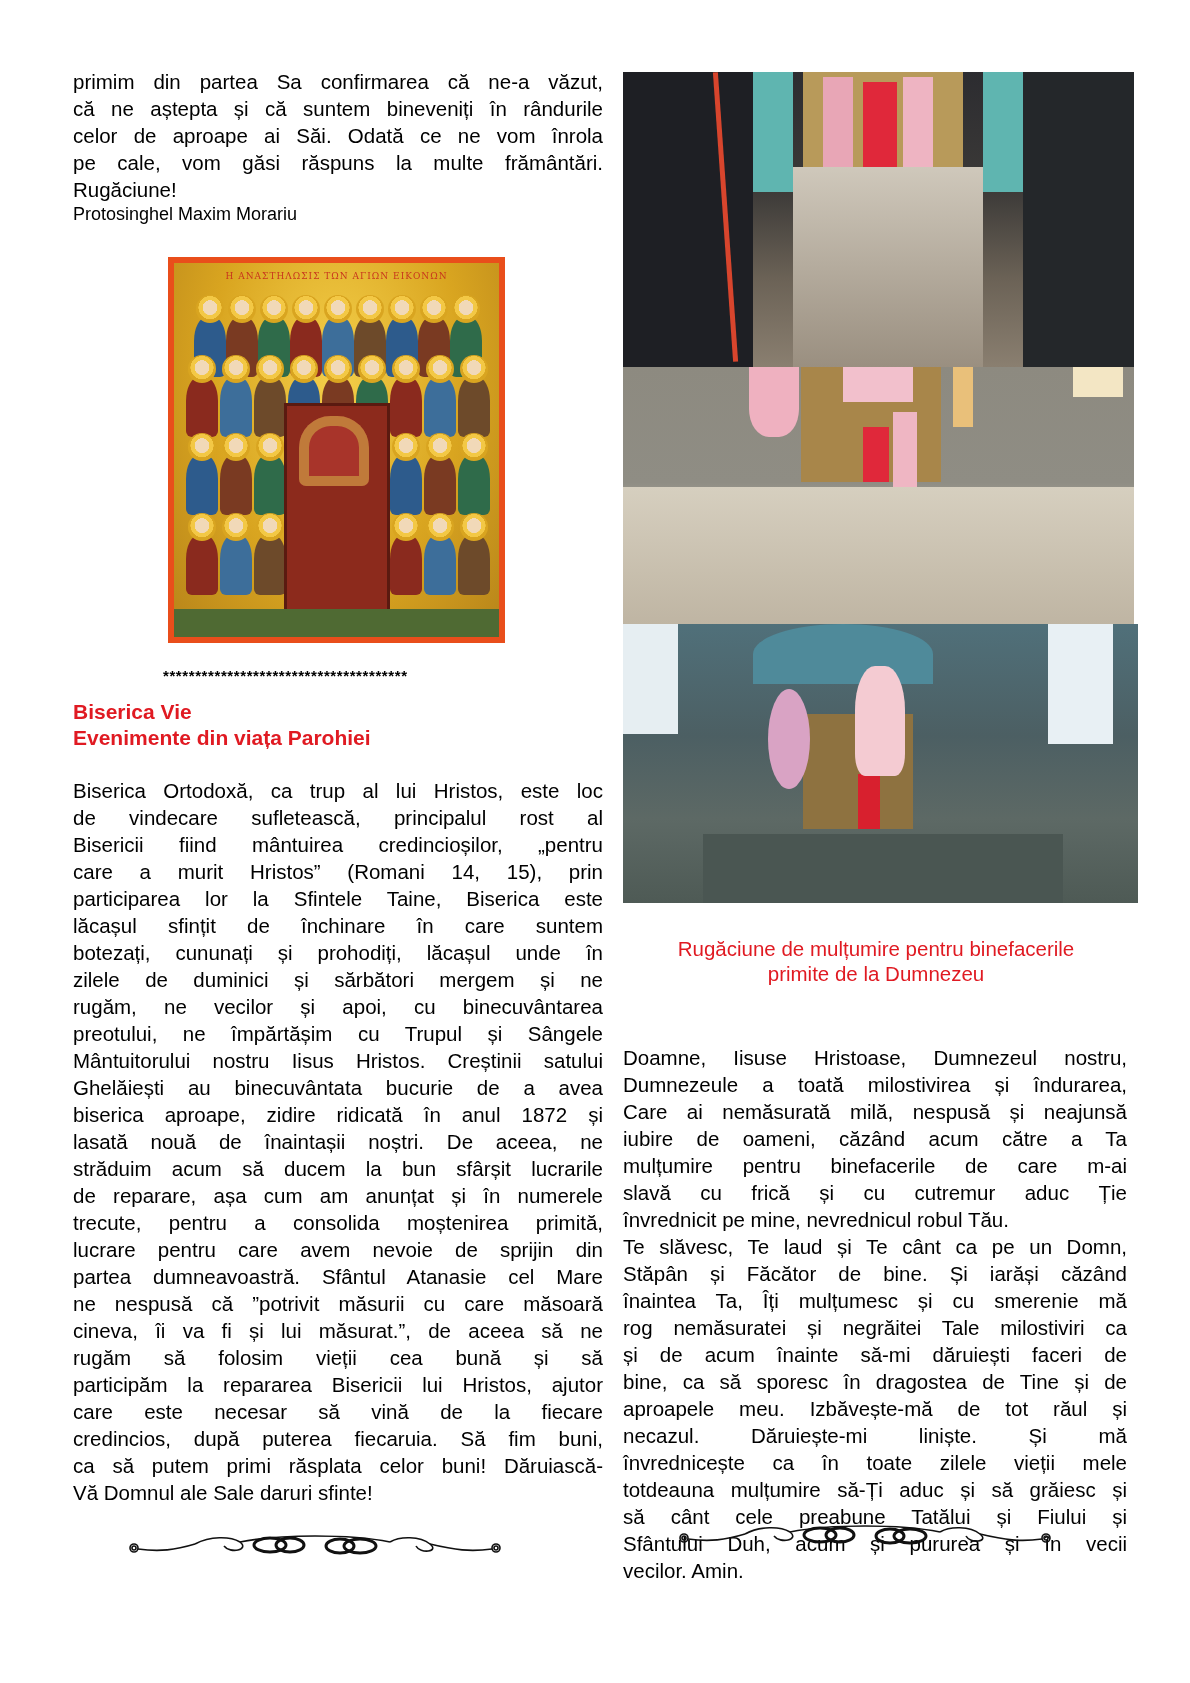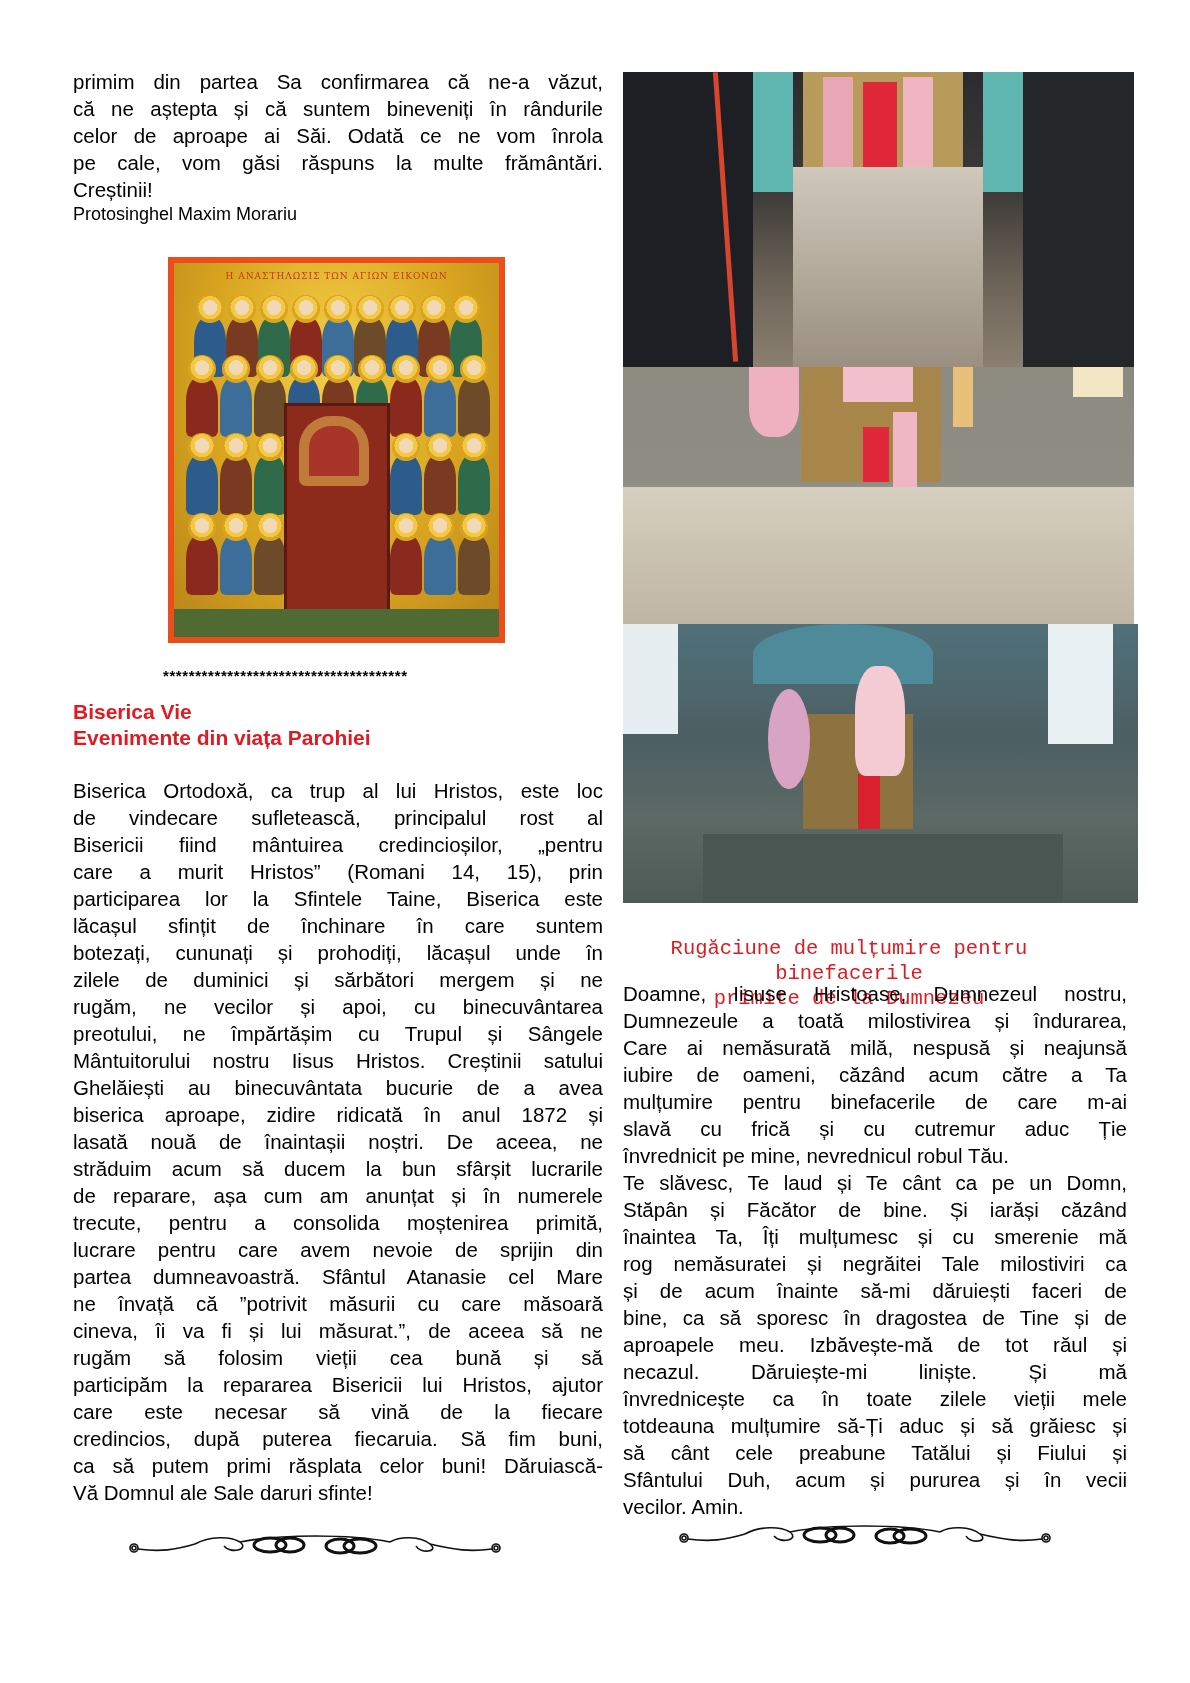--- a/index.html
+++ b/index.html
@@ -18,36 +18,36 @@
   .ground { position: absolute; left: 0; right: 0; bottom: 0; height: 28px; background: #4f6a33; }
   .asterisks { position: absolute; left: 163px; top: 667px; font-size: 15px; letter-spacing: 0.6px; font-weight: bold; }
   .h-red { color: #e01a22; font-weight: bold; font-size: 21px; line-height: 26px; margin: 0; }
   .heading-block { position: absolute; left: 73px; top: 699px; }
   .body-block { position: absolute; left: 73px; top: 777px; width: 530px; }
   .photo { position: absolute; overflow: hidden; }
   .ph1 { left: 623px; top: 72px; width: 511px; height: 295px; background: linear-gradient(180deg, #2c2c30 0%, #3c3a38 40%, #6b6256 70%, #8a7f70 100%); }
   .ph2 { left: 623px; top: 367px; width: 511px; height: 257px; background: linear-gradient(180deg, #8d8a80 0%, #8f8d84 45%, #cfc7b8 70%, #b9b0a0 100%); }
   .ph3 { left: 623px; top: 624px; width: 515px; height: 279px; background: linear-gradient(180deg, #50707a 0%, #4c5f63 40%, #5d6965 70%, #4e5a55 100%); }
   .ph-part { position: absolute; }
-  .prayer-title { position: absolute; left: 591px; top: 936px; width: 516px; text-align: center; color: #e01a22; font-size: 20.5px; line-height: 25px; margin: 0; font-family: Liberation Mono, monospace; }
-  .prayer-body { position: absolute; left: 623px; top: 980px; width: 504px; }
+  .prayer-title { position: absolute; left: 618px; top: 936px; width: 516px; text-align: center; color: #e01a22; font-size: 20.5px; line-height: 25px; margin: 0; }
+  .prayer-body { position: absolute; left: 623px; top: 1044px; width: 504px; }
   .ornament { position: absolute; height: 28px; }
   .orn-left { left: 120px; top: 1532px; width: 390px; }
   .orn-right { left: 670px; top: 1522px; width: 390px; }
 </style>
 </head>
 <body>
 
 <div class="col-left">
   <p class="p">
     <span class="ln">primim din partea Sa confirmarea că ne-a văzut,</span>
     <span class="ln">că ne aștepta și că suntem bineveniți în rândurile</span>
     <span class="ln">celor de aproape ai Săi. Odată ce ne vom înrola</span>
     <span class="ln">pe cale, vom găsi răspuns la multe frământări.</span>
-    <span class="ln last">Creștinii!</span>
+    <span class="ln last">Rugăciune!</span>
   </p>
   <p class="sig">Protosinghel Maxim Morariu</p>
 </div>
 
 <div class="icon-img" title="Icon of the Triumph of Orthodoxy — many haloed saints surrounding an icon of the Theotokos">
   <div class="icon-inner">
     <div class="icon-title">Η ΑΝΑΣΤΗΛΩΣΙΣ ΤΩΝ ΑΓΙΩΝ ΕΙΚΟΝΩΝ</div>
     <div id="saints">
         <div class="robe" style="left: 20px; top: 54px; width: 32px; height: 60px; background: rgb(45, 91, 140);"></div>
         <div class="saint" style="left: 22px; top: 32px; width: 28px; height: 28px;"></div>
@@ -150,21 +150,21 @@
       <span class="ln">preotului, ne împărtășim cu Trupul și Sângele</span>
       <span class="ln">Mântuitorului nostru Iisus Hristos. Creștinii satului</span>
       <span class="ln">Ghelăiești au binecuvântata bucurie de a avea</span>
       <span class="ln">biserica aproape, zidire ridicată în anul 1872 și</span>
       <span class="ln">lasată nouă de înaintașii noștri. De aceea, ne</span>
       <span class="ln">străduim acum să ducem la bun sfârșit lucrarile</span>
       <span class="ln">de reparare, așa cum am anunțat și în numerele</span>
       <span class="ln">trecute, pentru a consolida moștenirea primită,</span>
       <span class="ln">lucrare pentru care avem nevoie de sprijin din</span>
       <span class="ln">partea dumneavoastră. Sfântul Atanasie cel Mare</span>
-      <span class="ln">ne învață că ”potrivit măsurii cu care măsoară</span>
+      <span class="ln">ne nespusă că ”potrivit măsurii cu care măsoară</span>
       <span class="ln">cineva, îi va fi și lui măsurat.”, de aceea să ne</span>
       <span class="ln">rugăm să folosim vieții cea bună și să</span>
       <span class="ln">participăm la repararea Bisericii lui Hristos, ajutor</span>
       <span class="ln">care este necesar să vină de la fiecare</span>
       <span class="ln">credincios, după puterea fiecaruia. Să fim buni,</span>
       <span class="ln">ca să putem primi răsplata celor buni! Dăruiască-</span>
       <span class="ln last">Vă Domnul ale Sale daruri sfinte!</span>
     </p>
 </div>
 

